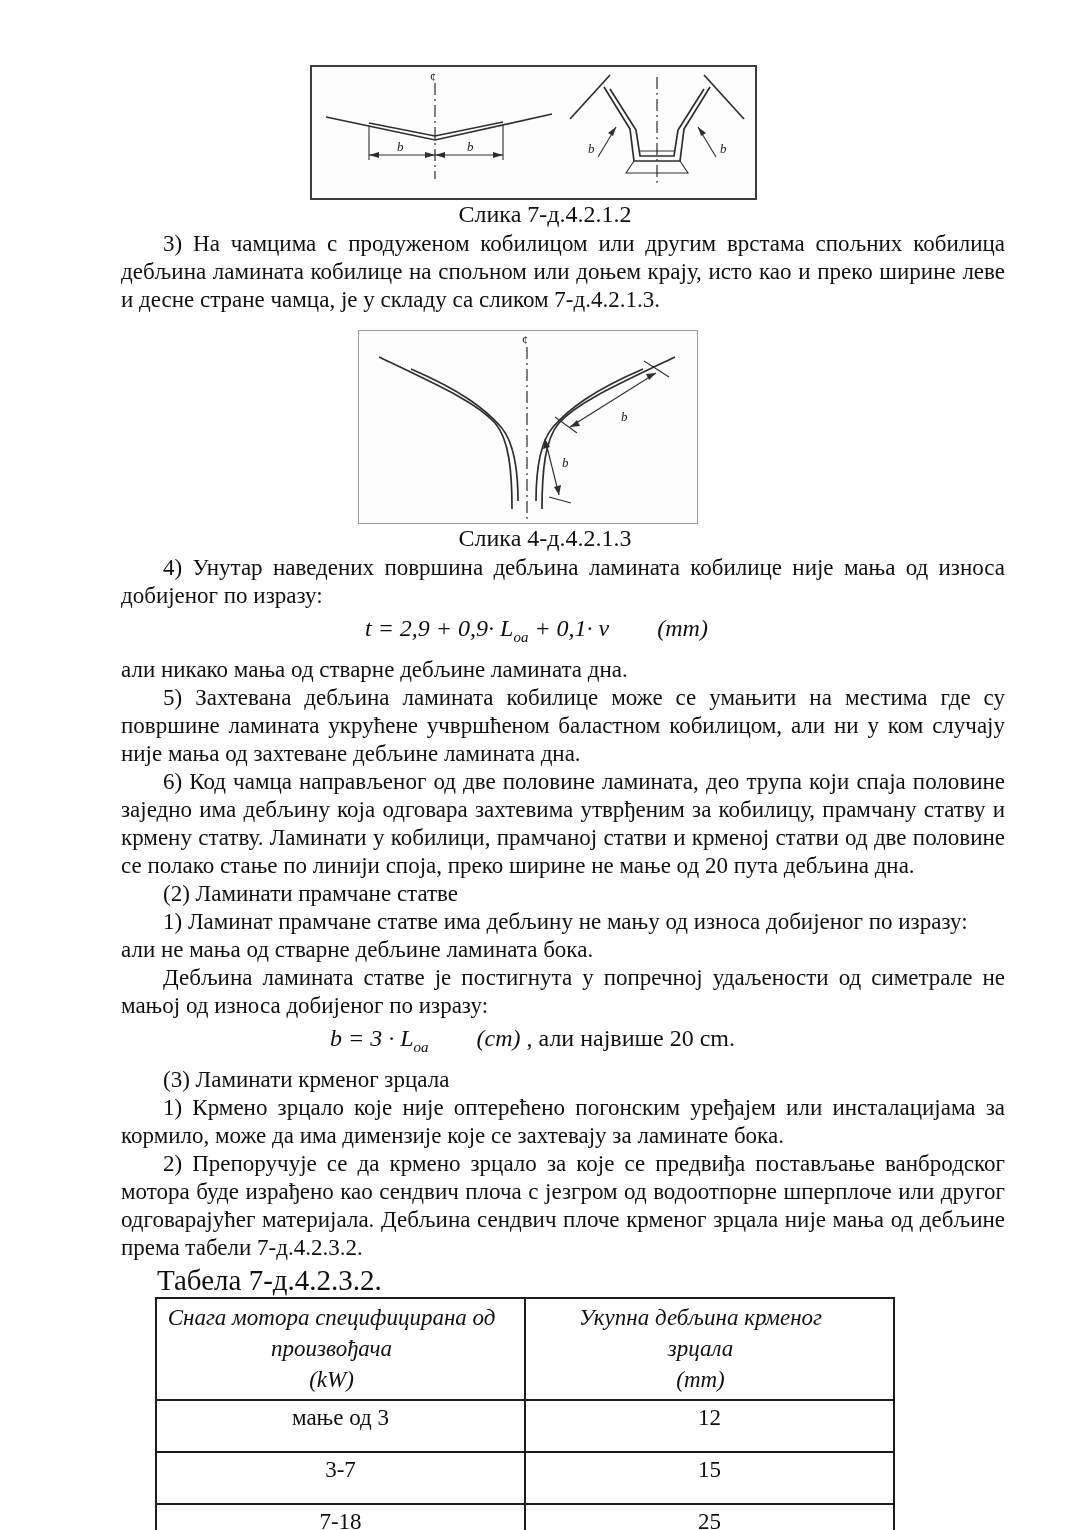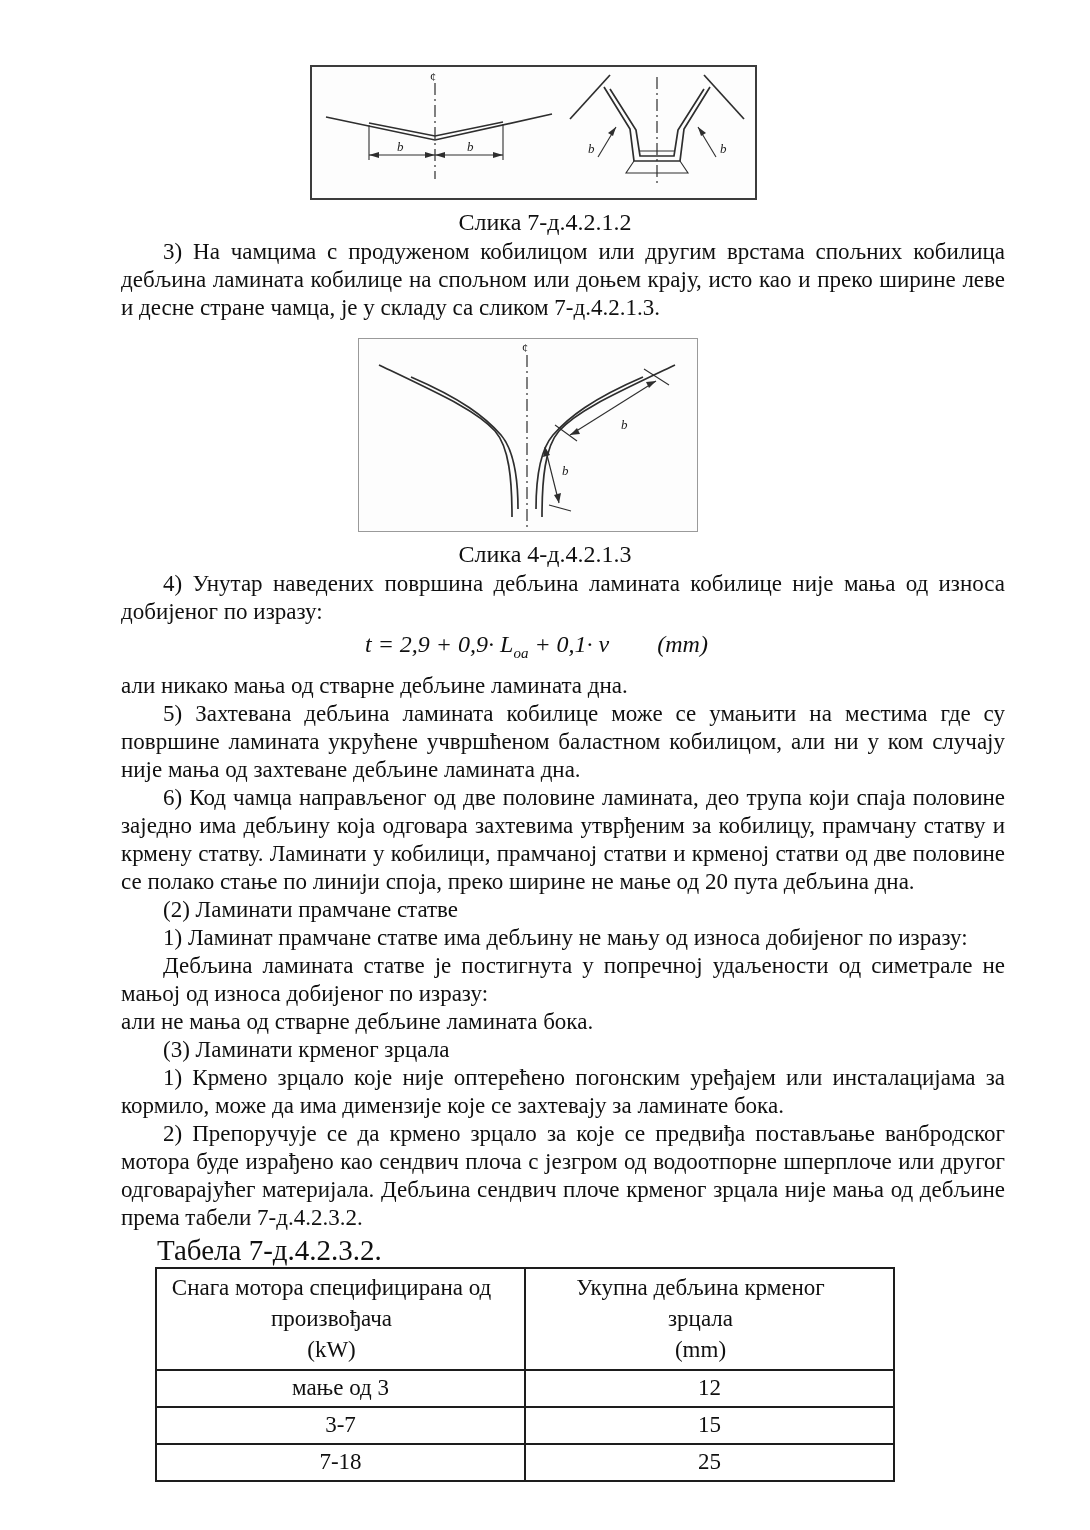--- a/index.html
+++ b/index.html
@@ -22,21 +22,21 @@
   }
   .fig-box2 {
     margin:16px 0 0 273px;
     width:338px; height:192px;
     border:1px solid #9a9a9a;
     background:#fdfdfd;
   }
   .fig-caption {
     text-align:center;
     font-size:24px; line-height:28px;
-    margin:8px 0 2px 0;
+    margin:0 0 2px 0;
   }
   .para {
     font-size:23px; line-height:28px;
     text-align:justify;
     text-justify:inter-word;
     margin-left:36px;
   }
   .indent { text-indent:42px; }
   .formula {
     font-size:24px; line-height:37px;
@@ -56,22 +56,22 @@
     margin-left:70px;
     width:740px;
     table-layout:fixed;
   }
   table.spec th, table.spec td {
     border:2px solid #1d1d1d;
     font-weight:normal;
     text-align:center;
     font-size:23px;
   }
-  table.spec th { line-height:31px; padding:3px 18px 4px 0; }
-  table.spec td { line-height:30px; padding:2px 0 3px 0; }
+  table.spec th { line-height:31px; padding:3px 18px 4px 0;font-style:italic; }
+  table.spec td { line-height:30px; padding:2px 0 18px 0; }
 
   svg { display:block; }
   .sline { stroke:#2e2e2e; stroke-width:1.7; fill:none; }
   .thin  { stroke:#2e2e2e; stroke-width:1.1; fill:none; }
   .cline { stroke:#2e2e2e; stroke-width:1.2; fill:none; stroke-dasharray:12 4 2 4; }
   .ah    { fill:#2e2e2e; stroke:none; }
   .dimtxt { font-family:"Liberation Serif","DejaVu Serif",serif; font-size:13px; font-style:italic; fill:#222; }
   .cltxt  { font-family:"Liberation Serif","DejaVu Serif",serif; font-size:12px; fill:#222; }
 </style>
 </head>
@@ -150,23 +150,26 @@
     </div>
 
     <div class="para">али никако мања од стварне дебљине ламината дна.</div>
     <div class="para indent">5) Захтевана дебљина ламината кобилице може се умањити на местима где су површине ламината укрућене учвршћеном баластном кобилицом, али ни у ком случају није мања од захтеване дебљине ламината дна.</div>
     <div class="para indent">6) Код чамца направљеног од две половине ламината, део трупа који спаја половине заједно има дебљину која одговара захтевима утврђеним за кобилицу, прамчану статву и крмену статву. Ламинати у кобилици, прамчаној статви и крменој статви од две половине се полако стање по линији споја, преко ширине не мање од 20 пута дебљина дна.</div>
 
     <div class="para indent">(2) Ламинати прамчане статве</div>
     <div class="para indent">1) Ламинат прамчане статве има дебљину не мању од износа добијеног по изразу:</div>
 
 
+    <div class="para">али не мања од стварне дебљине ламината бока.</div>
     <div class="para indent">Дебљина ламината статве је постигнута у попречној удаљености од симетрале не мањој од износа добијеног по изразу:</div>
-    <div class="para">али не мања од стварне дебљине ламината бока.</div>
-
+
+    <div class="formula f3">
+      <span>b = 3 · L</span><sub>oa</sub><span></span><span class="f-unit">(cm)</span><span class="f-tail">, али највише 20 cm.</span>
+    </div>
 
     <div class="para indent">(3)  Ламинати крменог зрцала</div>
     <div class="para indent">1)  Крмено зрцало које није оптерећено погонским уређајем или инсталацијама за кормило, може да има димензије које се захтевају за ламинате бока.</div>
     <div class="para indent">2) Препоручује се да крмено зрцало за које се предвиђа постављање ванбродског мотора буде израђено као сендвич плоча с језгром од водоотпорне шперплоче или другог одговарајућег материјала. Дебљина сендвич плоче крменог зрцала није мања од дебљине према табели 7-д.4.2.3.2.</div>
 
     <div class="tbl-caption">Табела 7-д.4.2.3.2.</div>
 
     <table class="spec">
       <thead>
         <tr>

